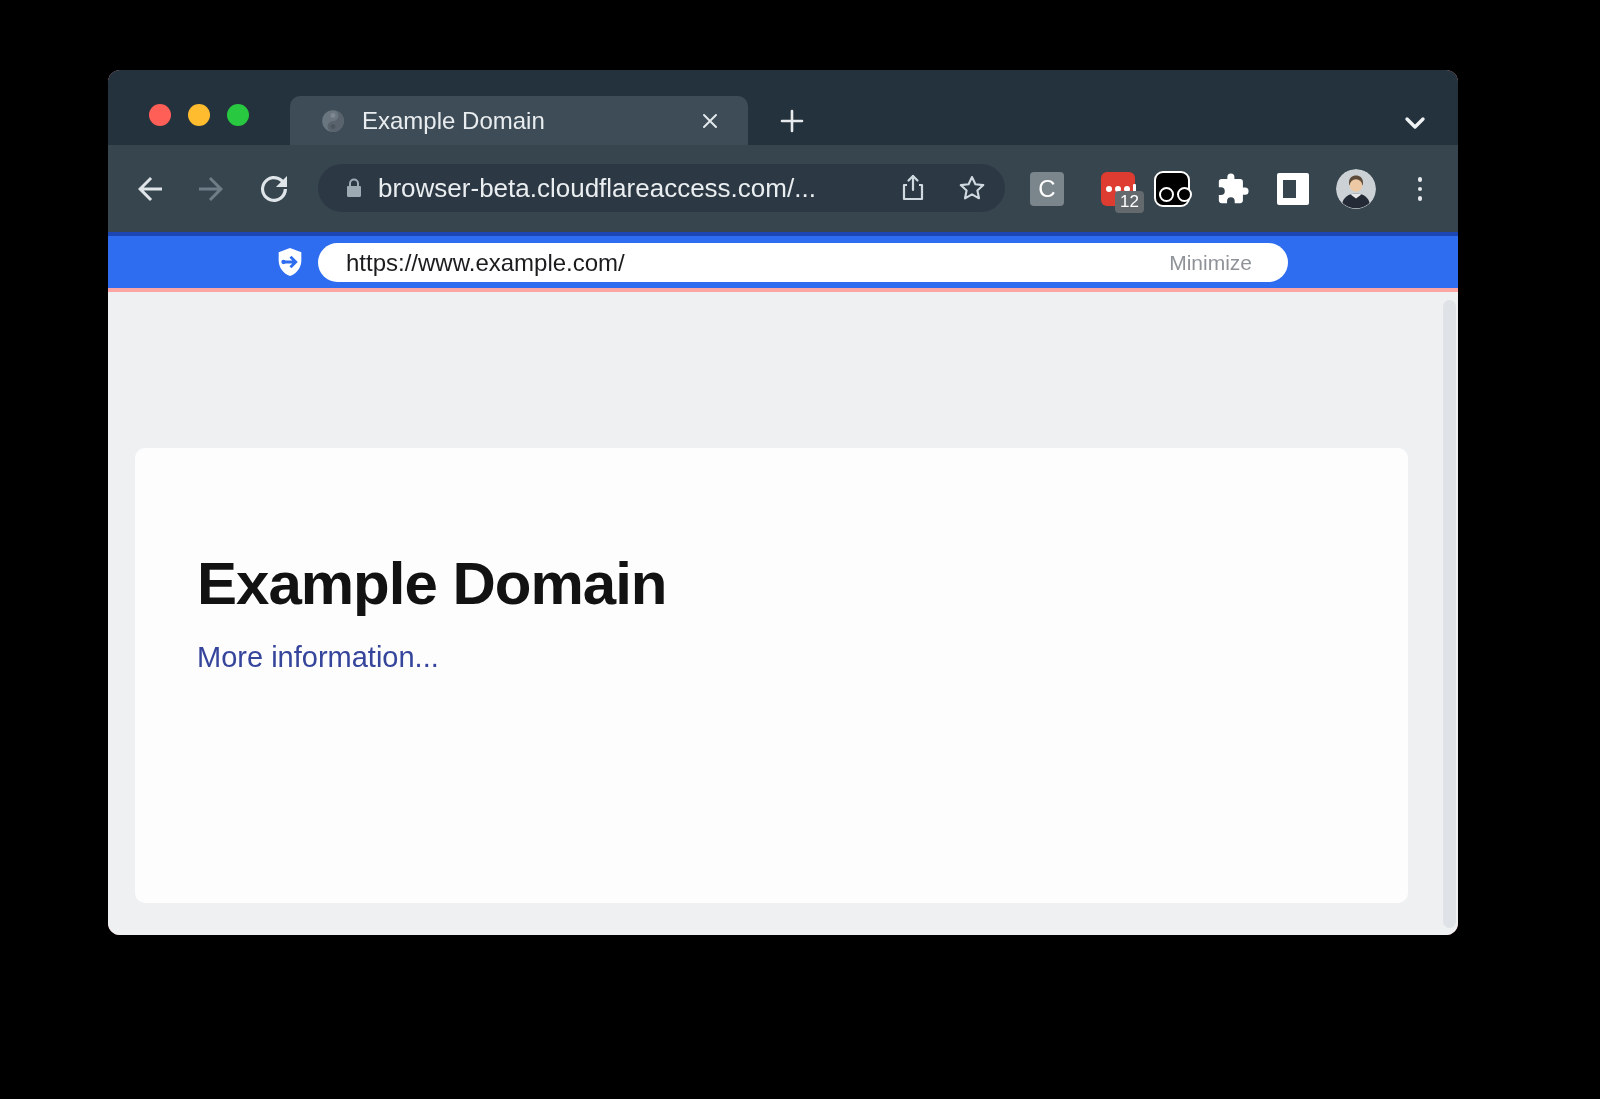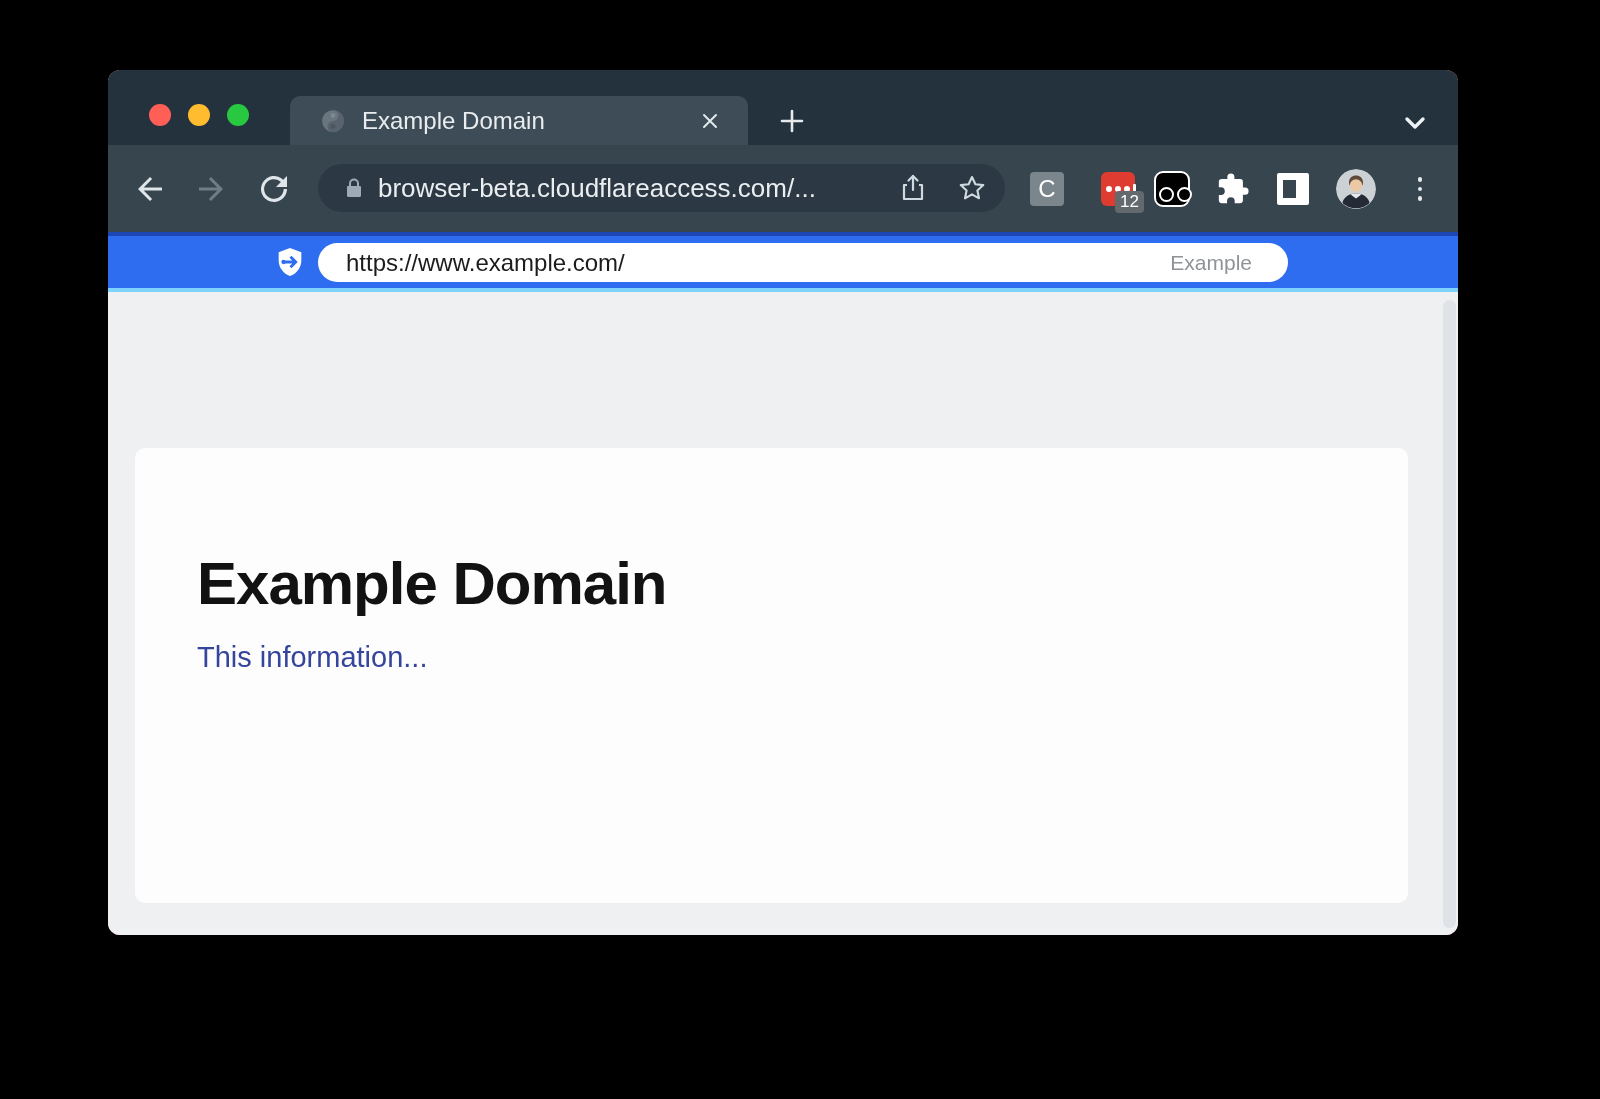--- a/index.html
+++ b/index.html
@@ -66,21 +66,21 @@
   .ext-puzzle{left:1108px;width:34px;height:34px;}
   .ext-panel{left:1169px;top:28px;width:32px;height:32px;background:#fff;border-radius:2px;position:absolute;}
   .ext-panel .hole{position:absolute;left:6px;top:7px;width:13px;height:18px;background:#37454f;}
   .avatar{left:1228px;top:24px;width:40px;height:40px;border-radius:50%;overflow:hidden;}
   .menu-dots{left:1295px;top:27px;width:34px;height:34px;display:flex;flex-direction:column;
     align-items:center;justify-content:center;gap:5px;position:absolute;}
   .menu-dots i{width:4.5px;height:4.5px;border-radius:50%;background:#e7ebee;}
   
   .bluebar{
     position:relative;height:60px;background:#2e6cf0;box-sizing:border-box;
-    border-top:4px solid #1b46b4;border-bottom:4px solid #7dd3fc;
+    border-top:4px solid #1b46b4;border-bottom:4px solid #fca5a5;
   }
   .bluebar .shield{position:absolute;left:166px;top:10px;width:32px;height:32px;}
   .remotepill{
     position:absolute;left:210px;top:7px;width:970px;height:39px;
     border-radius:20px;background:#fff;display:flex;align-items:center;
   }
   .remotepill input{
     flex:1;border:none;outline:none;background:transparent;margin-left:26px;
     font-size:24px;color:#1c1c1e;font-family:"Liberation Sans","DejaVu Sans",sans-serif;
   }
@@ -241,25 +241,25 @@
   <div class="bluebar">
     <span class="shield">
       <svg viewBox="0 0 24 24" width="32" height="32">
         <path d="M12 1.5l8.5 3.2v6.1c0 5.3-3.6 10-8.5 11.7-4.9-1.7-8.5-6.4-8.5-11.7V4.7z" fill="#fff"></path>
         <path d="M7.5 10.9h6.2l-2.1-2.1 1.5-1.5 4.7 4.7-4.7 4.7-1.5-1.5 2.1-2.1H7.5z" fill="#2e6cf0"></path>
         <circle cx="7.1" cy="12" r="1.6" fill="#2e6cf0"></circle>
       </svg>
     </span>
     <div class="remotepill">
       <input type="text" value="https://www.example.com/" style="">
-      <button class="minimize">Example</button>
+      <button class="minimize">Minimize</button>
     </div>
   </div>
 
   <div class="content">
     <div class="card">
       <h1>Example Domain</h1>
-      <a href="#">This information...</a>
+      <a href="#">More information...</a>
     </div>
     <div class="vscroll"></div>
   </div>
 
 </div>
 
 </body></html>

